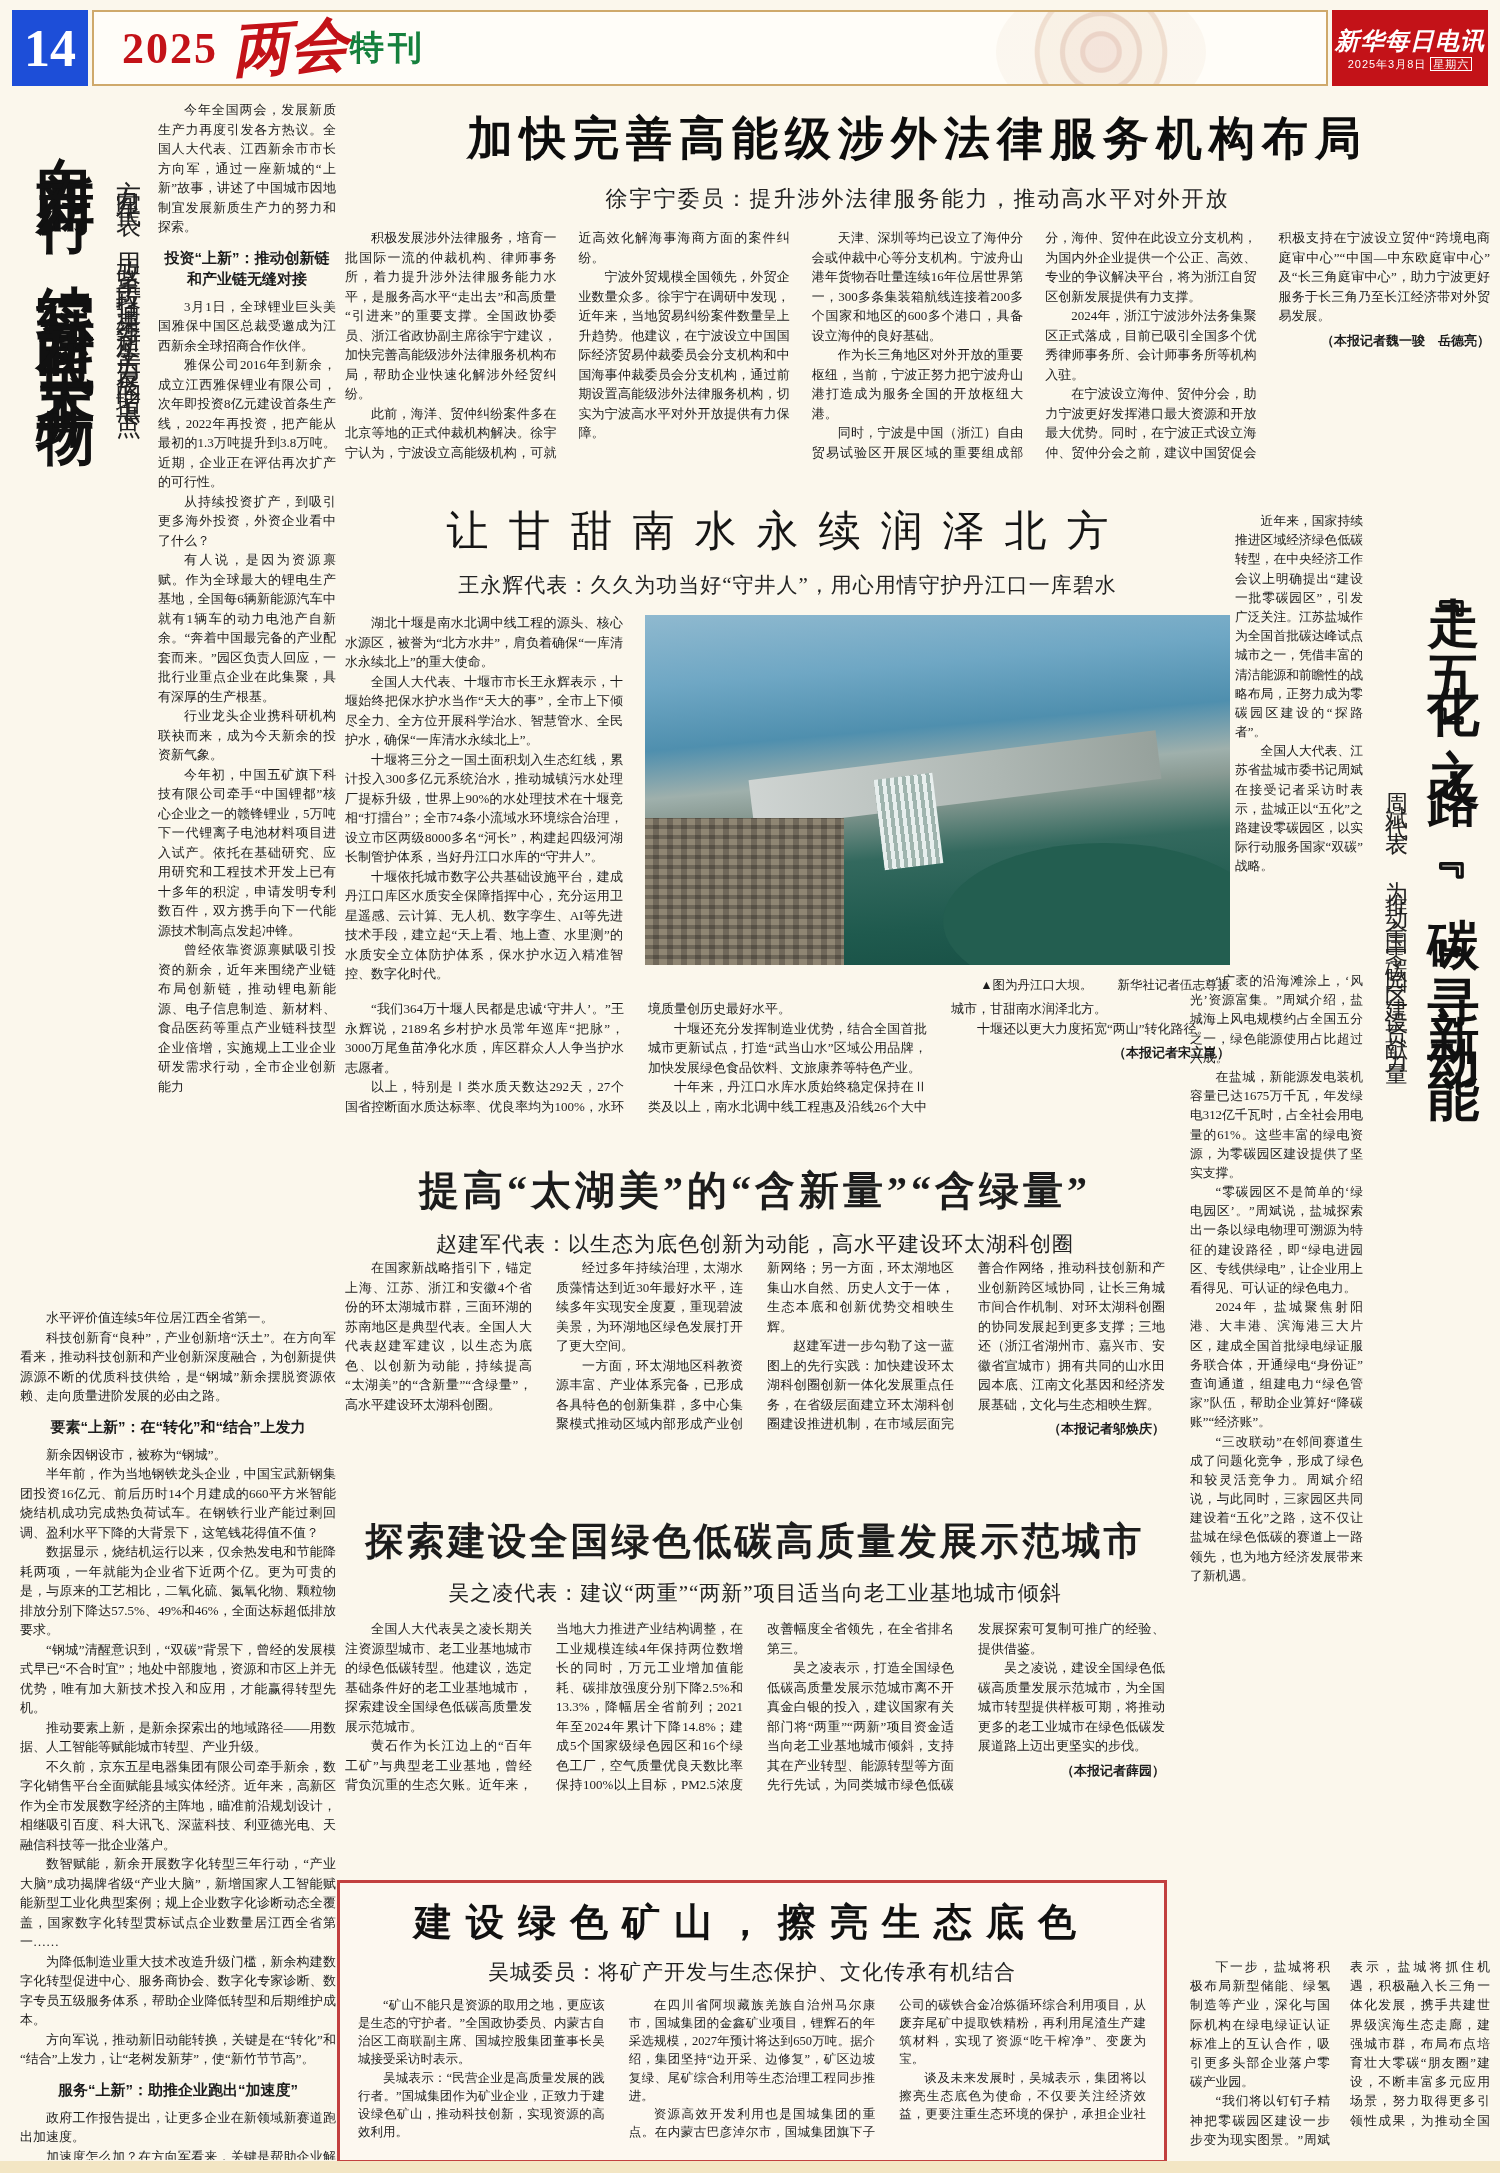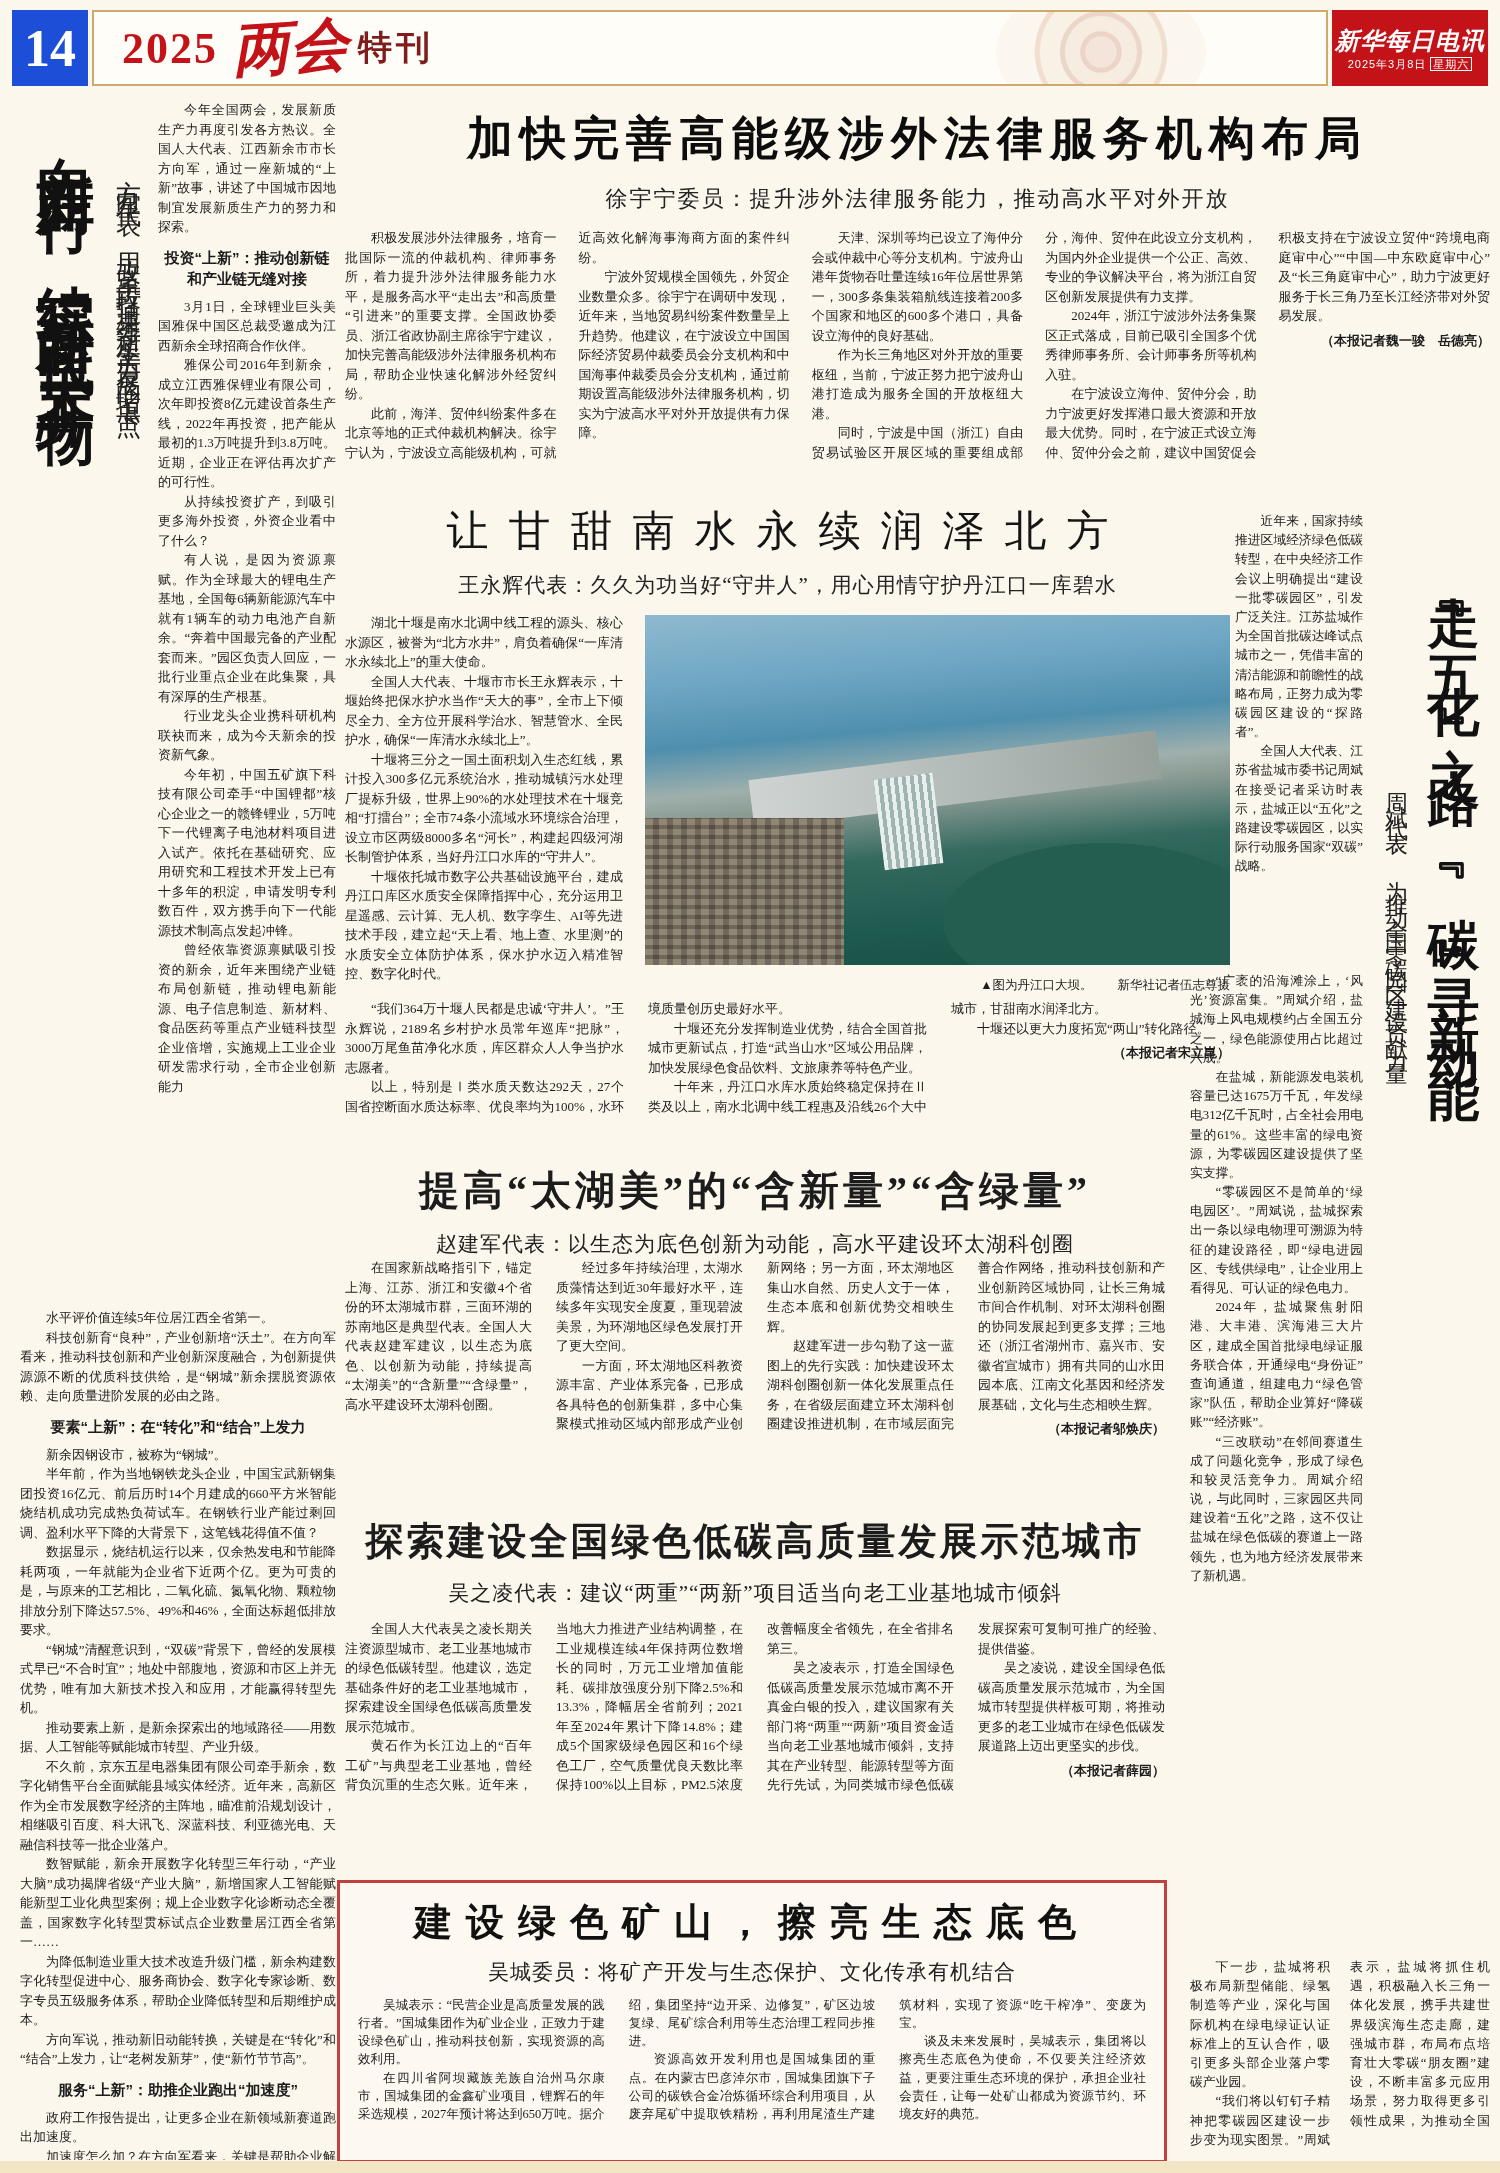--- a/index.html
+++ b/index.html
@@ -3,21 +3,21 @@
 <meta charset="utf-8">
 <style>
   html,body{margin:0;padding:0;}
   body{width:1500px;height:2173px;position:relative;background:#fbf7ec;font-family:"Liberation Serif",serif;color:#1c1c1c;overflow:hidden;}
   .abs{position:absolute;}
   
   .hdr-pagebox{left:12px;top:10px;width:76px;height:76px;background:#1d4ed8;color:#fff;display:flex;align-items:center;justify-content:center;font:bold 52px "Liberation Serif",serif;}
   .hdr-strip{left:92px;top:10px;width:1236px;height:76px;background:#fffdf8;border:2px solid #cfa96b;box-sizing:border-box;display:flex;align-items:center;overflow:hidden;}
   .hdr-year{color:#c31218;font:bold 44px "Liberation Serif",serif;margin-left:28px;letter-spacing:2px;}
   .hdr-lianghui{color:#c31218;font:bold 58px "Liberation Serif",serif;font-style:italic;margin-left:14px;transform:rotate(-4deg);}
-  .hdr-tekan{color:#7f1d1d;font:bold 34px "Liberation Sans",sans-serif;margin-left:10px;letter-spacing:4px;}
+  .hdr-tekan{color:#15803d;font:bold 34px "Liberation Sans",sans-serif;margin-left:2px;letter-spacing:4px;}
   .hdr-wm{position:absolute;right:120px;top:-30px;width:210px;height:140px;border-radius:50%;background:radial-gradient(circle,#f3e2d8 0 12%,#e9cfc2 13% 16%,#f6eade 17% 28%,#e9d3c4 29% 32%,#f8f0e4 33% 48%,#eedbcb 49% 52%,#fbf6ee 53% 100%);opacity:.9;}
   .hdr-mast{left:1332px;top:10px;width:156px;height:76px;background:#c31218;color:#fff;display:flex;flex-direction:column;align-items:center;justify-content:center;}
   .hdr-mast .m1{font:bold italic 24px "Liberation Serif",serif;letter-spacing:1px;}
   .hdr-mast .m2{font:11px "Liberation Sans",sans-serif;letter-spacing:1px;}
   .hdr-mast .m2 b{border:1px solid #fff;padding:0 2px;margin-left:4px;font-weight:normal;}
   
   p.para{margin:0;text-indent:2em;font-size:13px;line-height:1.5;text-align:justify;}
   .inhead{font:bold 15px "Liberation Sans",sans-serif;text-align:center;margin:10px 0 8px;line-height:1.4;}
   .byline{font-size:13px;text-align:right;margin-top:6px;font-weight:bold;}
   .cols2{column-count:2;column-gap:20px;}
@@ -165,20 +165,21 @@
       <p class="para">吴之凌表示，打造全国绿色低碳高质量发展示范城市离不开真金白银的投入，建议国家有关部门将“两重”“两新”项目资金适当向老工业基地城市倾斜，支持其在产业转型、能源转型等方面先行先试，为同类城市绿色低碳发展探索可复制可推广的经验、提供借鉴。</p>
       <p class="para">吴之凌说，建设全国绿色低碳高质量发展示范城市，为全国城市转型提供样板可期，将推动更多的老工业城市在绿色低碳发展道路上迈出更坚实的步伐。</p>
       <div class="byline">（本报记者薛园）</div>
     </div>
 </div>
 
 <div class="abs minebox" style="left:337px;top:1880px;width:830px;height:283px;">
   <h1 class="h-mine">建设绿色矿山，擦亮生态底色</h1>
   <div class="sub-mid">吴城委员：将矿产开发与生态保护、文化传承有机结合</div>
   <div class="cols3 clip" style="height:158px;margin-top:10px;">
+      <p class="para">“矿山不能只是资源的取用之地，更应该是生态的守护者。”全国政协委员、内蒙古自治区工商联副主席、国城控股集团董事长吴城接受采访时表示。</p>
       <p class="para">吴城表示：“民营企业是高质量发展的践行者。”国城集团作为矿业企业，正致力于建设绿色矿山，推动科技创新，实现资源的高效利用。</p>
       <p class="para">在四川省阿坝藏族羌族自治州马尔康市，国城集团的金鑫矿业项目，锂辉石的年采选规模，2027年预计将达到650万吨。据介绍，集团坚持“边开采、边修复”，矿区边坡复绿、尾矿综合利用等生态治理工程同步推进。</p>
       <p class="para">资源高效开发利用也是国城集团的重点。在内蒙古巴彦淖尔市，国城集团旗下子公司的碳铁合金冶炼循环综合利用项目，从废弃尾矿中提取铁精粉，再利用尾渣生产建筑材料，实现了资源“吃干榨净”、变废为宝。</p>
       <p class="para">谈及未来发展时，吴城表示，集团将以擦亮生态底色为使命，不仅要关注经济效益，更要注重生态环境的保护，承担企业社会责任，让每一处矿山都成为资源节约、环境友好的典范。</p>
     </div>
 </div>
 
 <div class="abs rs-text" style="left:1190px;top:500px;width:300px;height:1660px;">
   <div class="abs vhead2 clip" style="right:2px;top:55px;height:1400px;">走『五化』之路，『碳』寻新动能</div>
   <div class="abs vsub2 clip" style="right:78px;top:275px;height:1060px;">周斌代表：为推动全国零碳园区建设贡献力量</div>

